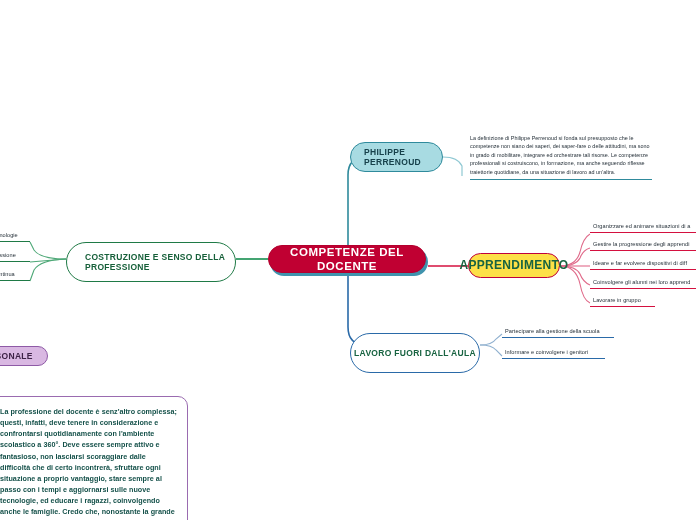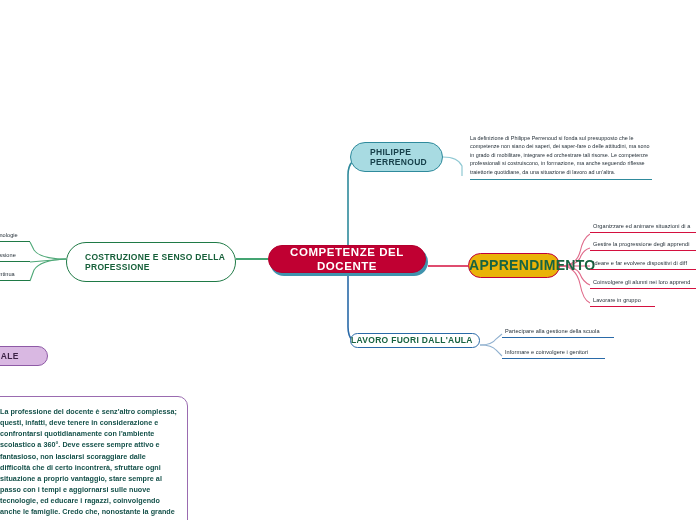--- a/index.html
+++ b/index.html
@@ -33,20 +33,21 @@
     pointer-events: none;
   }
 
   
   .node {
     position: absolute;
     box-sizing: border-box;
     border-radius: 999px;
     display: flex;
     align-items: center;
+    justify-content: center;
     text-align: center;
     font-weight: bold;
     letter-spacing: 0.3px;
     line-height: 1.22;
   }
 
   .node-central {
     background: #c00032;
     border: 1.5px solid #b3002e;
     color: #ffffff;
@@ -66,24 +67,24 @@
     color: #17414b;
     font-size: 8.5px;
   }
   .node-green {
     background: #ffffff;
     border: 1.5px solid #1f7a46;
     color: #17603a;
     font-size: 8.5px;
   }
   .node-crimson {
-    background: #eab308;
+    background: #fde047;
     border: 1.5px solid #c0003c;
     color: #186341;
-    font-size: 14px;
+    font-size: 12px;
   }
   .node-blue {
     background: #ffffff;
     border: 1.5px solid #2a6aa8;
     color: #186341;
     font-size: 8.5px;
   }
   .node-purple {
     background: #d9b8e2;
     border: 1.5px solid #8e5aa6;
@@ -166,21 +167,21 @@
 
     <path d="M 480 345 Q 492 345 496 339 L 502 334" stroke="#8fb0cf" stroke-width="1.1" fill="none"></path>
     <path d="M 480 345 Q 492 345 496 350 L 502 356" stroke="#8fb0cf" stroke-width="1.1" fill="none"></path>
   </svg>
 
   <div class="central-shadow" style="left:270px; top:248px; width:158px; height:28px;"></div>
   <div class="node node-central" style="left:268px; top:245px; width:158px; height:28px;">
     <span>COMPETENZE DEL DOCENTE</span>
   </div>
 
-  <div class="node node-teal" style="left:350px; top:142px; width:93px; height:30px; justify-content:flex-start; padding-left:19px; text-align:left;">
+  <div class="node node-teal" style="left:350px; top:142px; width:93px; height:30px; justify-content:flex-start; padding-left:13px; text-align:left;">
     <span style="display:block; white-space:pre-line;">PHILIPPE
 PERRENOUD</span>
   </div>
 
   <div class="note note-perrenoud" style="left:470px; top:134px; width:182px;">
     <span>La definizione di Philippe Perrenoud si fonda sul presupposto che le competenze non siano dei saperi, dei saper-fare o delle attitudini, ma sono in grado di mobilitare, integrare ed orchestrare tali risorse. Le competenze professionali si costruiscono, in formazione, ma anche seguendo riflesse traiettorie quotidiane, da una situazione di lavoro ad un'altra.</span>
   </div>
 
   <div class="node node-green" style="left:66px; top:242px; width:170px; height:40px; justify-content:flex-start; padding-left:18px; text-align:left;">
     <span>COSTRUZIONE E SENSO DELLA PROFESSIONE</span>
@@ -209,21 +210,21 @@
   <div class="leaf leaf-crimson" style="left:590px; top:260px; width:112px;">
     <span>Ideare e far evolvere dispositivi di diff</span>
   </div>
   <div class="leaf leaf-crimson" style="left:590px; top:279px; width:112px;">
     <span>Coinvolgere gli alunni nei loro apprend</span>
   </div>
   <div class="leaf leaf-crimson" style="left:590px; top:297px; width:65px;">
     <span>Lavorare in gruppo</span>
   </div>
 
-  <div class="node node-blue" style="left:350px; top:333px; width:130px; height:15px;">
+  <div class="node node-blue" style="left:350px; top:333px; width:130px; height:40px;">
     <span>LAVORO FUORI DALL'AULA</span>
   </div>
 
   <div class="leaf leaf-blue" style="left:502px; top:328px; width:112px;">
     <span>Partecipare alla gestione della scuola</span>
   </div>
   <div class="leaf leaf-blue" style="left:502px; top:349px; width:103px;">
     <span>Informare e coinvolgere i genitori</span>
   </div>
 

